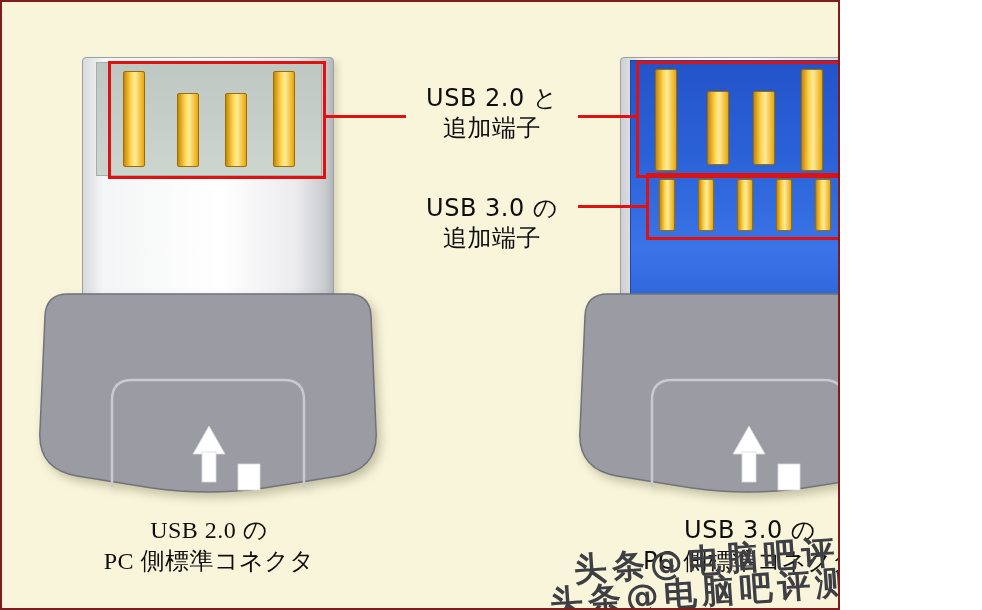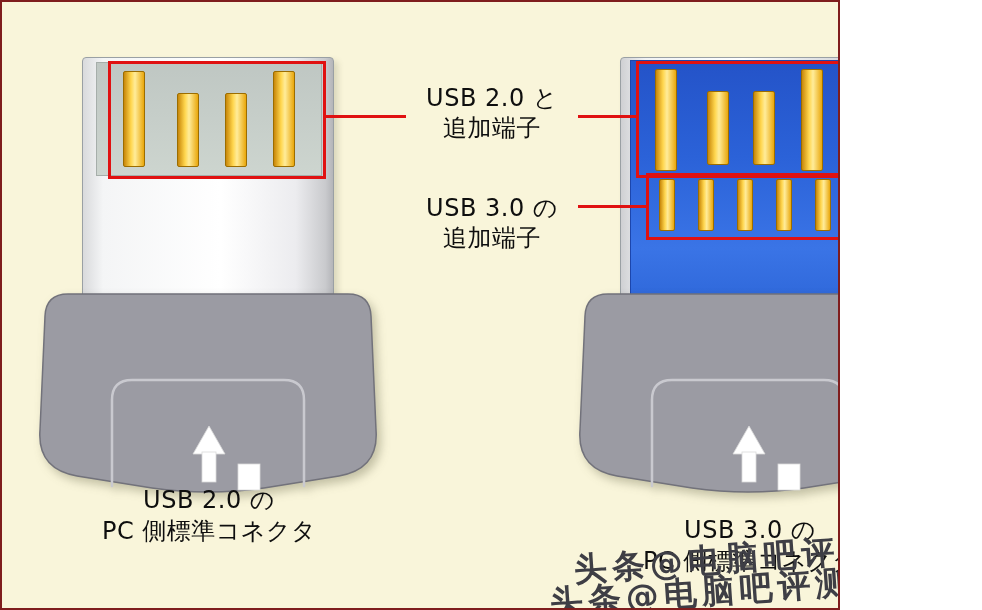--- a/index.html
+++ b/index.html
@@ -33,21 +33,21 @@
   #line-common-left{left:321px;top:113px;width:83px;}
   #line-common-right{left:576px;top:113px;width:58px;}
   #line-additional{left:576px;top:203px;width:68px;}
   
   .note{position:absolute;width:180px;text-align:center;font-size:24px;line-height:30px;
     letter-spacing:.5px;z-index:7;}
   #note-common{left:400px;top:81px;}
   #note-additional{left:400px;top:191px;}
   .caption{position:absolute;width:264px;text-align:center;font-size:24px;line-height:31px;
     letter-spacing:.5px;z-index:7;}
-  #caption-usb2{left:75px;top:483px;}
+  #caption-usb2{left:75px;top:513px;font-family:Liberation Serif, serif;}
   #caption-usb3{left:616px;top:513px;}
   
   .bodies{position:absolute;left:0;top:0;z-index:5;pointer-events:none;}
   .bodyfill{fill:#9b9ba3;stroke:#72727b;stroke-width:1.5;}
   .innerline{fill:none;stroke:#c9c9cf;stroke-width:2.5;stroke-linecap:round;}
   .white{fill:#ffffff;stroke:#d9d9d9;stroke-width:0.8;}
   .bodygroup{filter:drop-shadow(4px 5px 5px rgba(70,70,40,.30));}
   
   .watermark{position:absolute;font-size:33px;font-weight:700;letter-spacing:5px;
     color:#3e3e45;z-index:8;transform:rotate(-4deg);transform-origin:left center;

